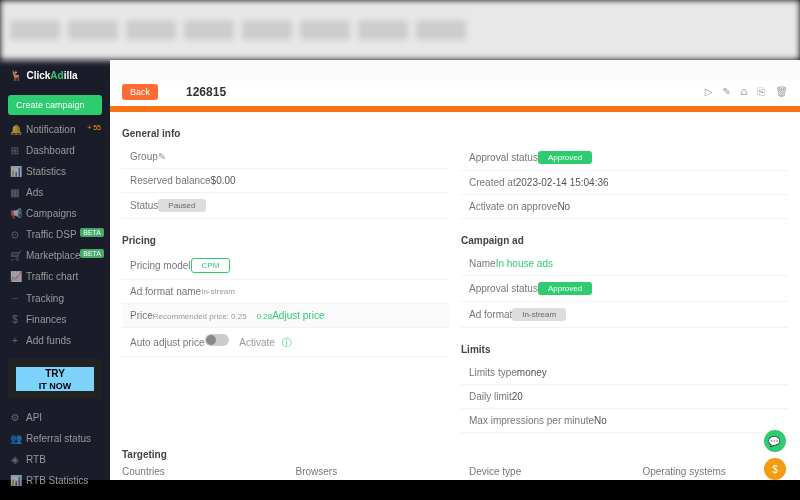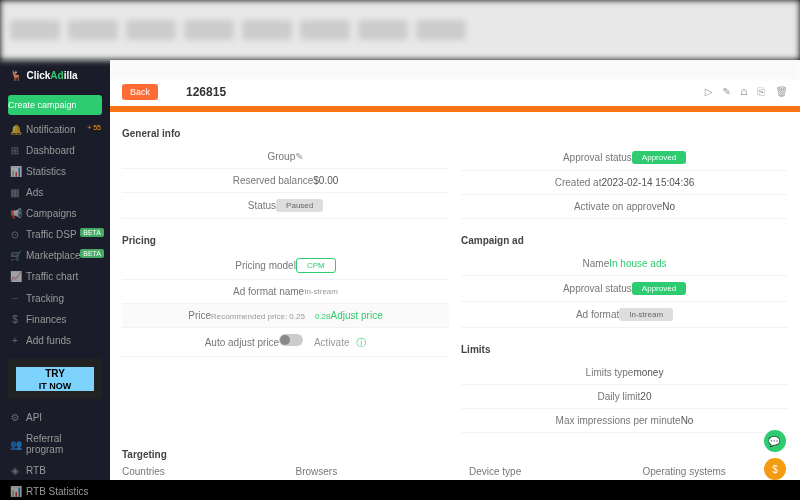--- a/index.html
+++ b/index.html
@@ -3,40 +3,40 @@
 <meta charset="utf-8">
 <style>
 *{margin:0;padding:0;box-sizing:border-box;font-family:Arial,sans-serif;font-size:10px}
 body{background:#000;width:800px;height:500px;overflow:hidden}
 .browser-chrome{height:60px;background:#e8e8e8;filter:blur(3px);display:flex;align-items:center;padding:0 10px;gap:8px}
 .tab{width:50px;height:20px;background:#ccc;border-radius:3px}
 .app{display:flex;height:420px;background:#f5f6f8}
 .sidebar{width:110px;background:#1a1d29;color:#999;display:flex;flex-direction:column;font-size:9px}
 .logo{color:#fff;padding:10px;font-weight:bold;font-size:11px;display:flex;align-items:center;gap:4px}
 .logo-icon{color:#2ecc71}
-.create-btn{margin:4px 8px;background:#2ecc71;color:#fff;padding:5px 0;border-radius:3px;font-size:9px}
+.create-btn{margin:4px 8px;background:#2ecc71;color:#fff;padding:5px 8px;border-radius:3px;font-size:9px}
 .nav-item{padding:5px 10px;display:flex;align-items:center;gap:6px;cursor:pointer;position:relative}
 .nav-icon{width:10px;text-align:center;opacity:0.6}
 .badge{position:absolute;right:6px;top:4px;background:#4a6;color:#fff;font-size:7px;padding:1px 3px;border-radius:2px}
 .badge.orange{background:none;color:#f90}
 .try-now{margin:8px;background:#222;padding:8px;text-align:center}
 .try-now-inner{background:#7dd3fc;font-weight:bold;font-size:11px;color:#000}
 .sidebar-bottom{margin-top:auto}
 .main{flex:1;overflow-y:auto;background:#fff}
 .topbar{height:18px;background:#fafafa;border-bottom:1px solid #eee;filter:blur(2px)}
 .header{display:flex;align-items:center;padding:6px 12px;gap:28px;border-bottom:6px solid #f97316}
 .back-btn{background:#ff6b35;color:#fff;padding:3px 8px;border-radius:3px;font-size:9px}
 .id{font-size:12px;font-weight:bold;color:#333}
 .header-icons{margin-left:auto;display:flex;gap:10px;color:#999}
 .content{padding:10px 12px}
 .section{margin-bottom:10px}
 .section-title{font-size:10px;font-weight:bold;color:#444;padding:6px 0}
 .cols{display:flex;gap:12px}
 .col{flex:1}
-.row{display:flex;justify-content:center;align-items:center;padding:6px 8px;border-bottom:1px solid #f3f3f3;font-size:9px;color:#555}
+.row{display:flex;justify-content:flex-start;align-items:center;padding:6px 8px;border-bottom:1px solid #f3f3f3;font-size:9px;color:#555}
 .row-label{color:#777}
 .pill{padding:2px 10px;border-radius:3px;font-size:8px}
 .pill.green{background:#2ecc71;color:#fff}
 .pill.gray{background:#ddd;color:#666}
 .pill.outline{border:1px solid #2ecc71;color:#2ecc71;background:#fff}
 .link{color:#2ecc71;}
 .toggle{width:24px;height:12px;background:#ccc;border-radius:6px;position:relative;display:inline-block}
 .toggle::after{content:'';position:absolute;width:10px;height:10px;background:#888;border-radius:50%;top:1px;left:1px}
 .info-icon{color:#2ecc71;margin-left:4px}
 .target-cards{display:flex;gap:28px}
@@ -122,21 +122,21 @@
     <div class="try-now">
       <div class="try-now-inner"><span>TRY</span><br><span style="font-size:9px">IT NOW</span></div>
     </div>
     <div class="sidebar-bottom" id="nav-bottom">
         <div class="nav-item">
           <span class="nav-icon">⚙</span>
           <span>API</span>
         </div>
         <div class="nav-item">
           <span class="nav-icon">👥</span>
-          <span>Referral program</span>
+          <span>Referral status</span>
         </div>
         <div class="nav-item">
           <span class="nav-icon">◈</span>
           <span>RTB</span>
         </div>
         <div class="nav-item">
           <span class="nav-icon">📊</span>
           <span>RTB Statistics</span>
         </div>
       </div>

